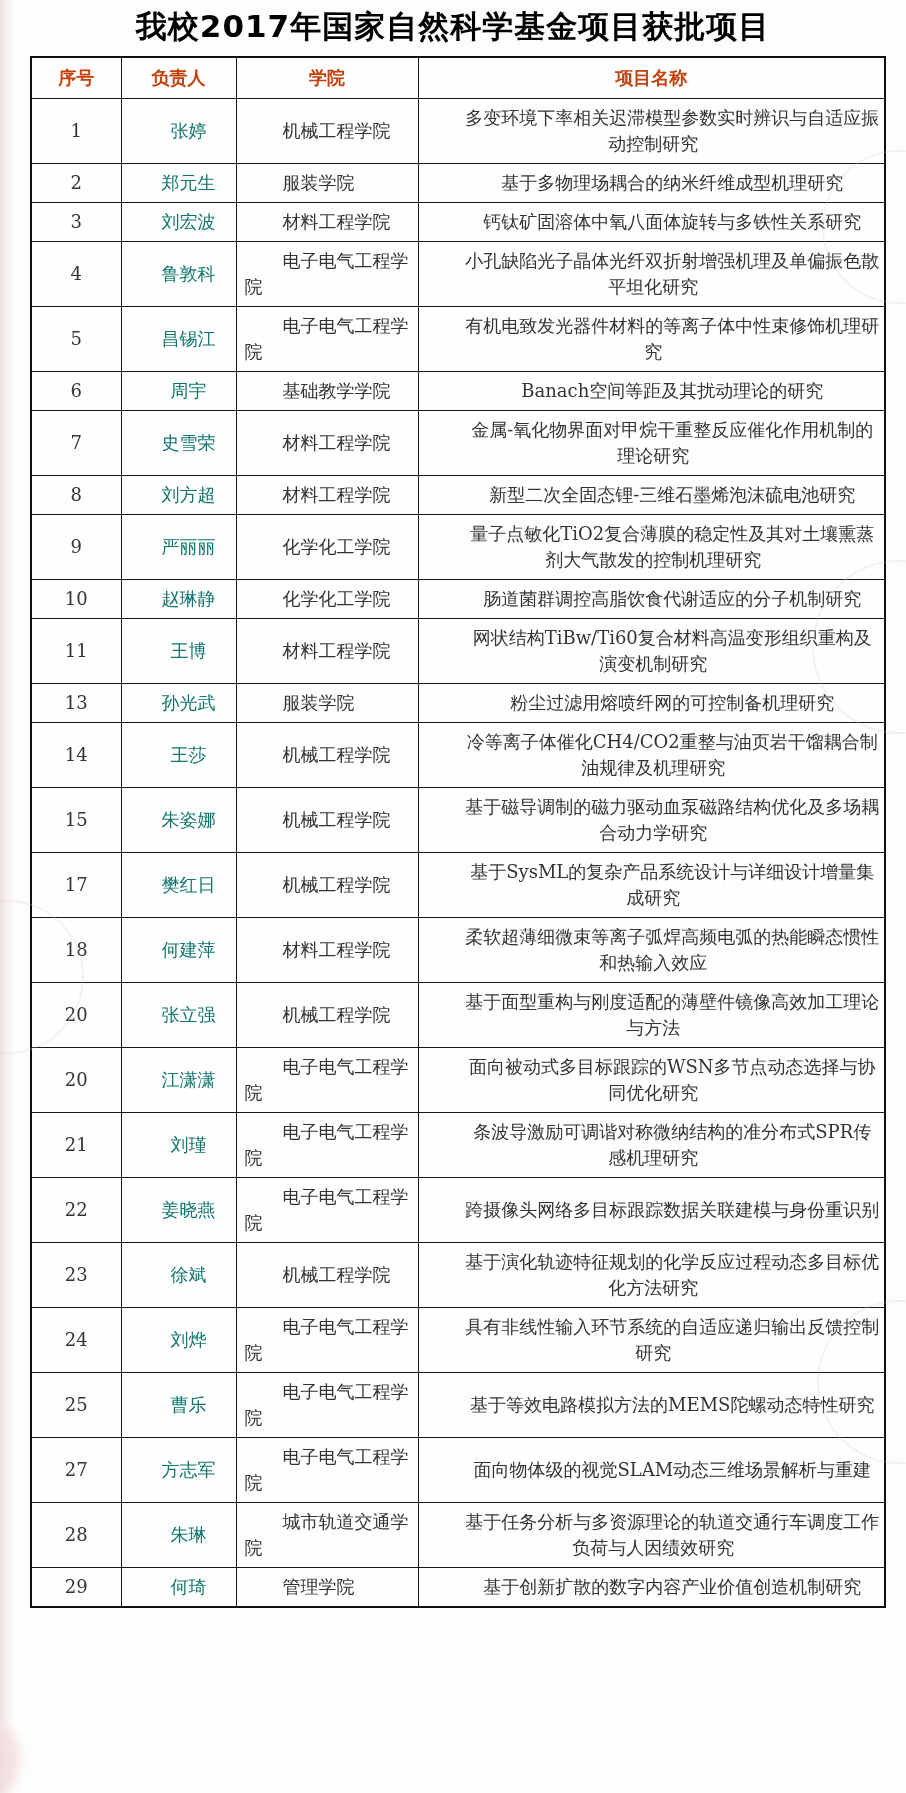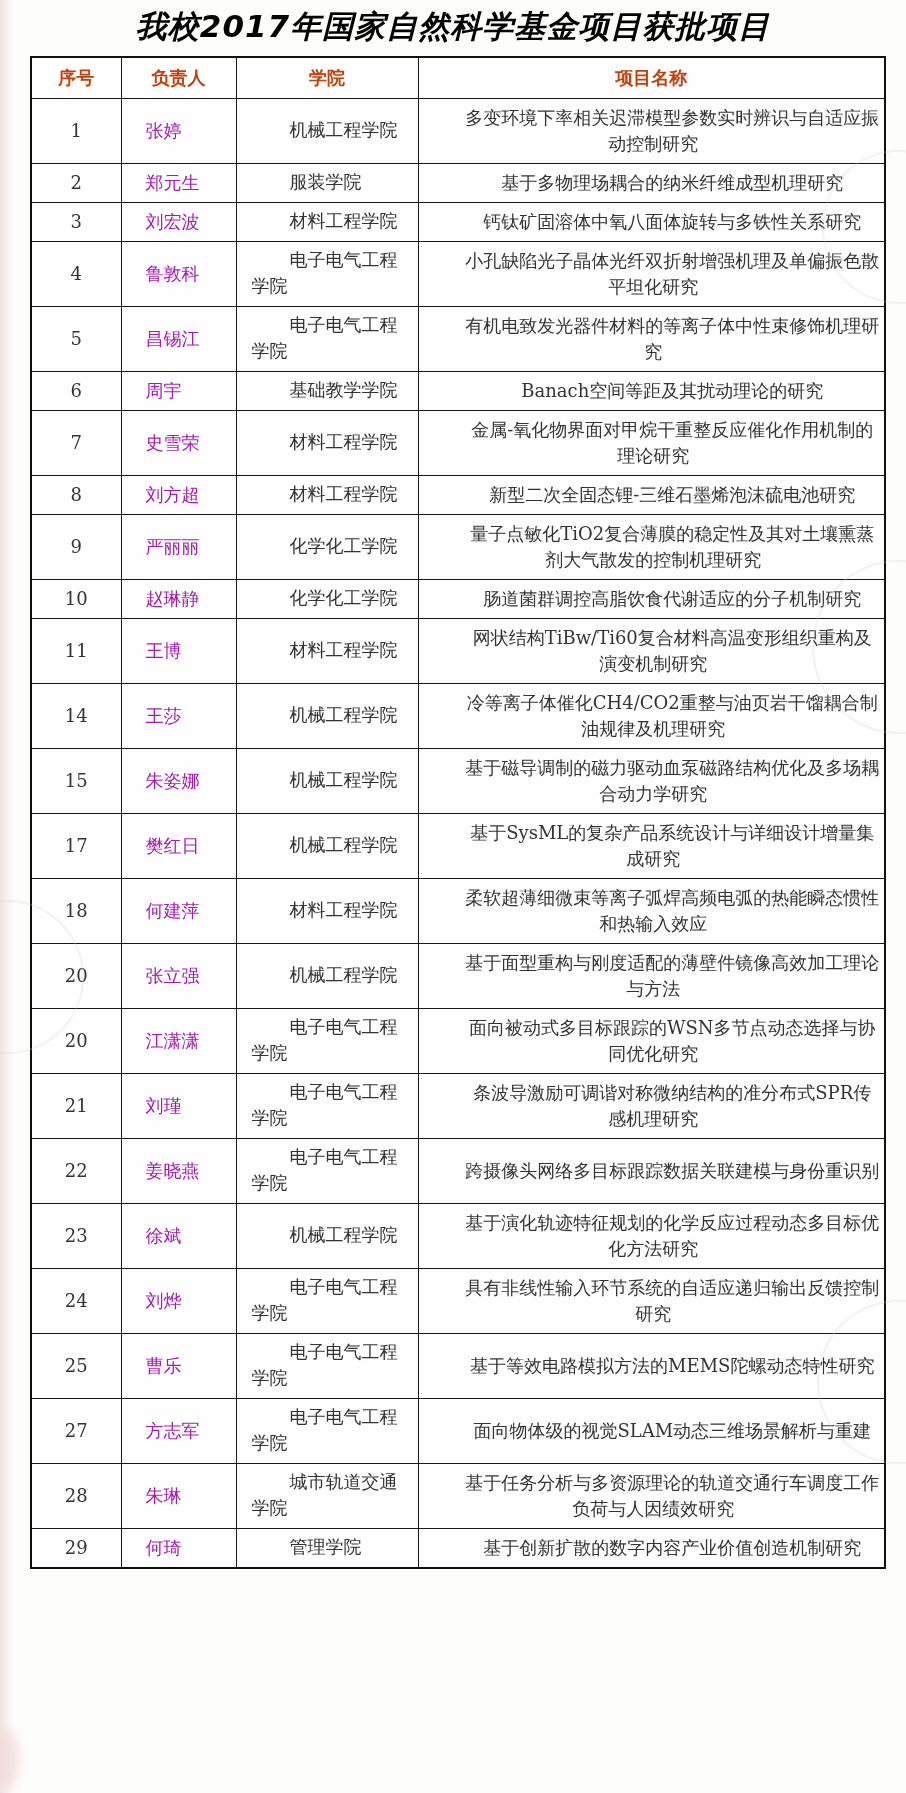--- a/index.html
+++ b/index.html
@@ -45,21 +45,20 @@
 
   .page-title {
     font-family: "DejaVu Sans", sans-serif;
     font-weight: bold;
     font-size: 31px;
     line-height: 40px;
     color: #000;
     text-align: center;
     margin: 6px 0 10px 0;
     letter-spacing: 1px;
-    font-style: italic;
   }
 
   table.grant-table {
     border-collapse: collapse;
     table-layout: fixed;
     width: 854px;
     margin-left: 30px;
     border: 2px solid #0f0f0f;
     background: #fffefe;
   }
@@ -76,27 +75,26 @@
     text-align: center;
     color: #c2410c;
     padding: 7px 4px;
   }
   col.c-no      { width: 90px;  }
   col.c-leader  { width: 115px; }
   col.c-college { width: 182px; }
   col.c-project { width: 467px; }
 
   td.cell-no     { text-align: center; color: #333; }
-  td.cell-leader { text-align: left; color: #a21caf; padding-left: 24px; }
+  td.cell-leader { text-align: center; color: #0f766e; padding-left: 24px; }
   td.cell-college {
     text-align: left;
     text-indent: 38px;
-    padding-left: 15px;
+    padding-left: 8px;
     color: #333;
-    font-family: Liberation Mono, monospace;
   }
   td.cell-project {
     text-align: center;
     text-indent: 38px;
     padding-left: 8px;
     padding-right: 4px;
     color: #333;
   }
 </style>
 </head>
@@ -198,20 +196,26 @@
   </tr>
 
   <tr>
     <td class="cell-no">11</td>
     <td class="cell-leader">王博</td>
     <td class="cell-college">材料工程学院</td>
     <td class="cell-project">网状结构TiBw/Ti60复合材料高温变形组织重构及演变机制研究</td>
   </tr>
 
 
+  <tr>
+    <td class="cell-no">13</td>
+    <td class="cell-leader">孙光武</td>
+    <td class="cell-college">服装学院</td>
+    <td class="cell-project">粉尘过滤用熔喷纤网的可控制备机理研究</td>
+  </tr>
 
   <tr>
     <td class="cell-no">14</td>
     <td class="cell-leader">王莎</td>
     <td class="cell-college">机械工程学院</td>
     <td class="cell-project">冷等离子体催化CH4/CO2重整与油页岩干馏耦合制油规律及机理研究</td>
   </tr>
 
   <tr>
     <td class="cell-no">15</td>

